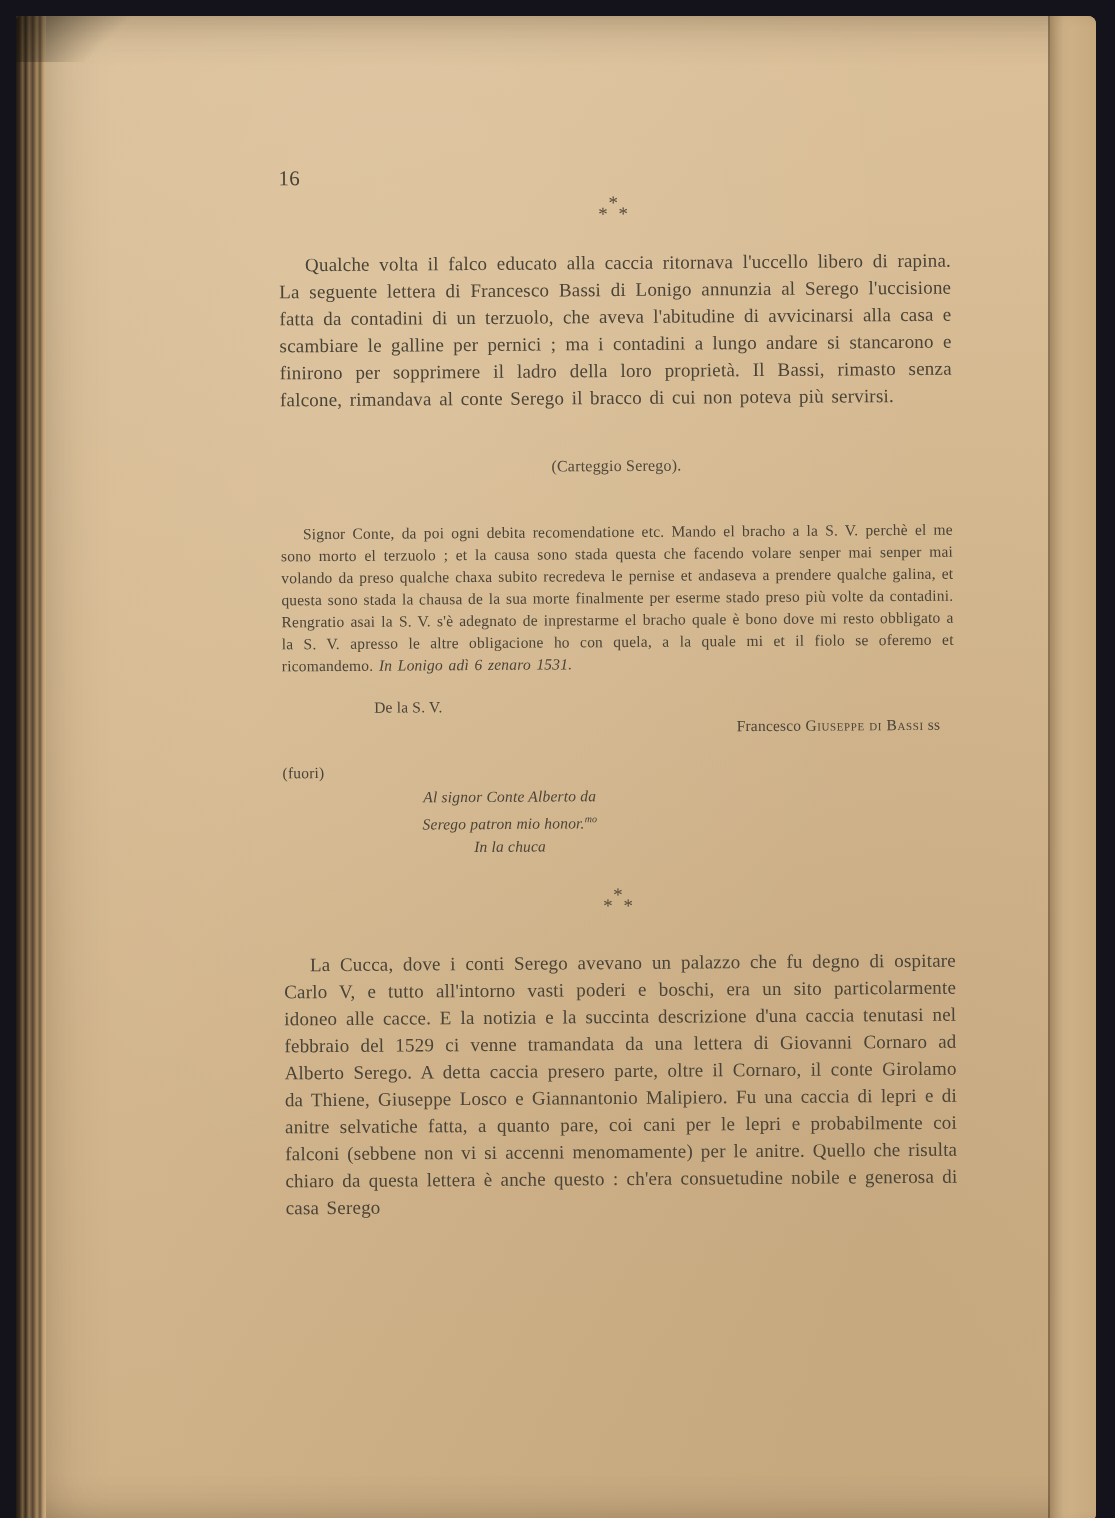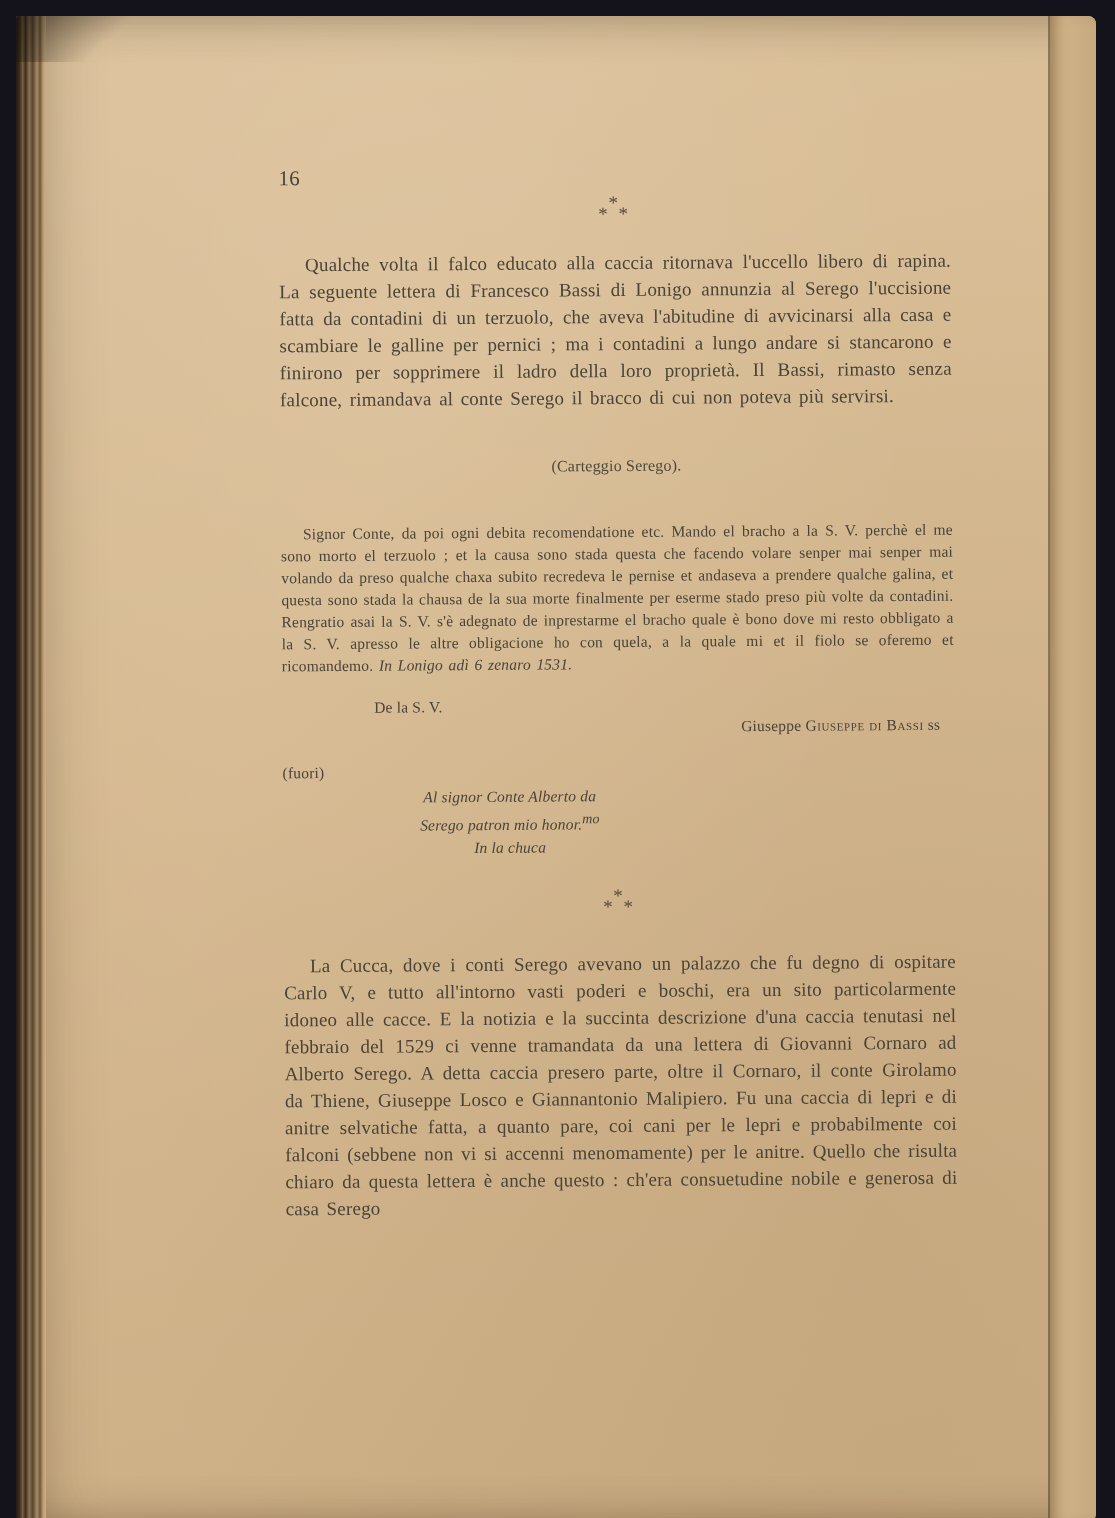--- a/index.html
+++ b/index.html
@@ -106,21 +106,21 @@
   }
   .address {
     margin-top: 4px;
     margin-left: 72px;
     width: 310px;
     text-align: center;
     font-style: italic;
     font-size: 15.5px;
     line-height: 23px;
   }
-  .address sup { font-size: 14px; font-style: italic; }
+  .address sup { font-size: 10px; font-style: italic; }
   .asterism-2 { margin-top: 32px; }
   .para-2 { margin-top: 38px; }
 </style>
 </head>
 <body>
 
 <div class="page">
   <div class="edge-stack"></div>
   <div class="corner-shadow"></div>
   <div class="right-edge-line"></div>
@@ -136,21 +136,21 @@
     </div>
 
     <p class="para para-1">Qualche volta il falco educato alla caccia ritornava l'uccello libero di rapina. La seguente lettera di Francesco Bassi di Lonigo annunzia al Serego l'uccisione fatta da contadini di un terzuolo, che aveva l'abitudine di avvicinarsi alla casa e scambiare le galline per pernici ; ma i contadini a lungo andare si stancarono e finirono per sopprimere il ladro della loro proprietà. Il Bassi, rimasto senza falcone, rimandava al conte Serego il bracco di cui non poteva più servirsi.</p>
 
     <div class="caption">(Carteggio Serego).</div>
 
     <p class="letter"><span>Signor Conte, da poi ogni debita recomendatione etc. Mando el bracho a la S. V. perchè el me sono morto el terzuolo ; et la causa sono stada questa che facendo volare senper mai senper mai volando da preso qualche chaxa subito recredeva le pernise et andaseva a prendere qualche galina, et questa sono stada la chausa de la sua morte finalmente per eserme stado preso più volte da contadini. Rengratio asai la S. V. s'è adegnato de inprestarme el bracho quale è bono dove mi resto obbligato a la S. V. apresso le altre obligacione ho con quela, a la quale mi et il fiolo se oferemo et ricomandemo. </span><em>In Lonigo adì 6 zenaro 1531.</em></p>
 
     <div class="closing">De la S. V.</div>
 
-    <div class="signature"><span>Giuseppe </span><span class="smallcaps">Giuseppe di Bassi</span><span> ss</span></div>
+    <div class="signature"><span>Francesco </span><span class="smallcaps">Giuseppe di Bassi</span><span> ss</span></div>
 
     <div class="fuori">(fuori)</div>
 
     <div class="address">
       <div>Al signor Conte Alberto da</div>
       <div><span>Serego patron mio honor.</span><sup>mo</sup></div>
       <div>In la chuca</div>
     </div>
 
     <div class="asterism asterism-2">

